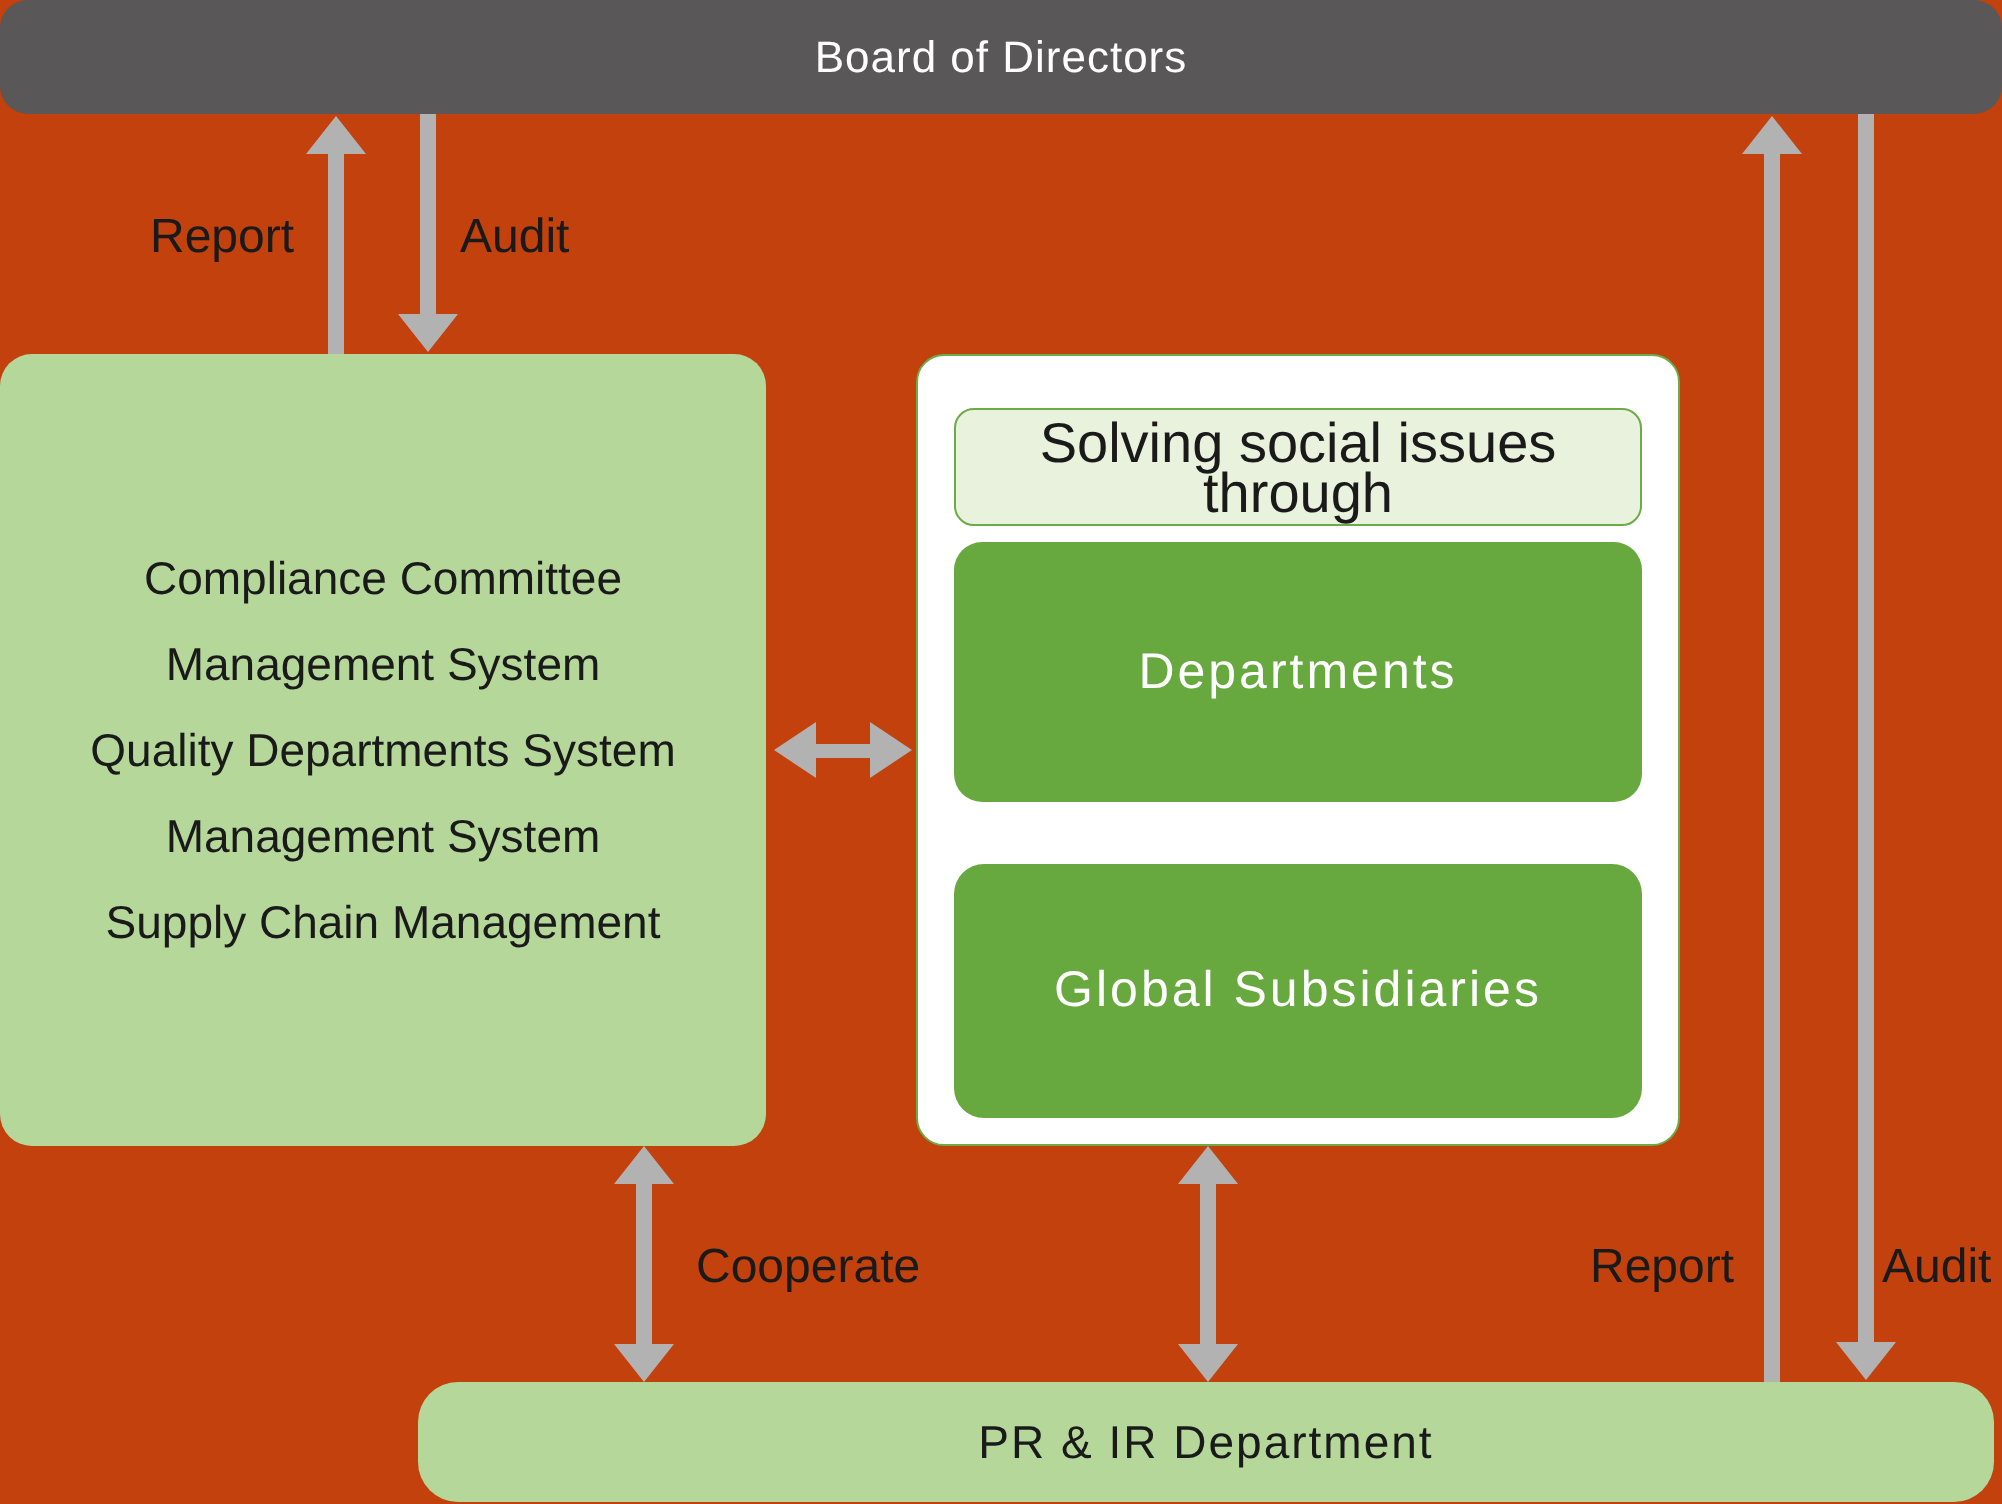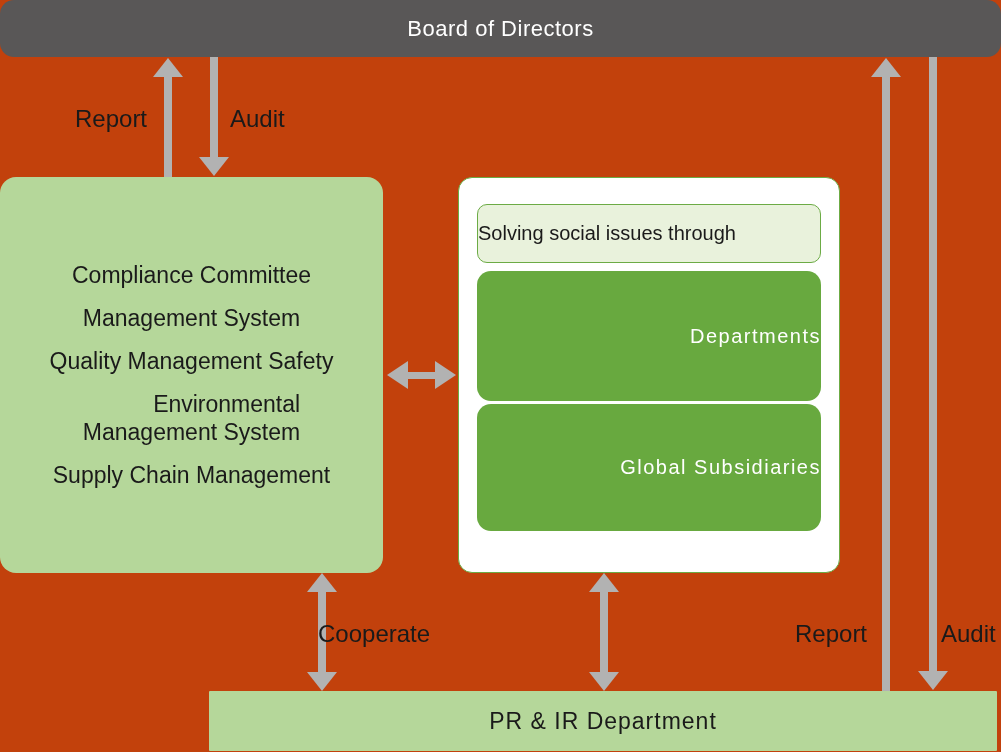--- a/index.html
+++ b/index.html
@@ -30,47 +30,47 @@
   .rightpanel {
     position:absolute; left:458px; top:177px; width:382px; height:396px;
     background:#fff; border:1.5px solid var(--border-green,#6cab45);
     border-radius:14px; box-sizing:border-box;
   }
   .solving {
     position:absolute; left:477px; top:204px; width:344px; height:59px;
     background:var(--pale-green,#e9f2dc); border:1.5px solid var(--border-green,#6cab45);
     border-radius:10px; box-sizing:border-box;
     display:flex; flex-direction:column; align-items:flex-start; justify-content:center;
-    font-size:20px; line-height:25px; color:var(--text-dark,#1a1a1a); text-align:center;
+    font-size:28px; line-height:25px; color:var(--text-dark,#1a1a1a); text-align:center;
   }
   .bigbox {
     position:absolute; left:477px; width:344px;
     background:var(--medium-green,#68a93f); border-radius:14px;
-    display:flex; align-items:center; justify-content:flex-end;
-    color:var(--text-white,#fff); font-size:20px; letter-spacing:1.5px;
+    display:flex; align-items:center; justify-content:center;
+    color:var(--text-white,#fff); font-size:25px; letter-spacing:1.5px;
   }
   #departments-box { top:271px; height:130px; }
-  #global-box      { top:404px; height:127px; }
+  #global-box      { top:432px; height:127px;border-radius:15px; }
 
   
   .bottombar {
     position:absolute; left:209px; top:691px; width:788px; height:60px;
-    background:var(--light-green,#b5d79a); border-radius:1px;
+    background:var(--light-green,#b5d79a); border-radius:20px;
     display:flex; align-items:center; justify-content:center;
     color:var(--text-dark,#1a1a1a); font-size:23px; letter-spacing:1px;
   }
 
   
   .lbl {
     position:absolute; font-size:24px; color:var(--text-dark,#1a1a1a);
     white-space:nowrap; line-height:28px;text-align:right;
   }
   #lbl-report-left { left:75px;  top:105px; }
   #lbl-audit-left  { left:230px; top:105px; }
-  #lbl-cooperate   { left:318px; top:620px; }
+  #lbl-cooperate   { left:348px; top:620px; }
   #lbl-report-right{ left:795px; top:620px; }
   #lbl-audit-right { left:941px; top:620px; }
 
   
   .v-arrow { position:absolute; width:32px; }
   .v-arrow .shaft {
     position:absolute; left:12px; width:8px; background:var(--arrow-gray,#b2b2b2);
   }
   .head { position:absolute; width:0; height:0; }
   .head.up   { top:0; left:1px;    border-left:15px solid transparent; border-right:15px solid transparent; border-bottom:19px solid var(--arrow-gray,#b2b2b2); }
@@ -116,24 +116,23 @@
   <span class="lbl" id="lbl-audit-left">Audit</span>
 
   <div class="leftbox">
     <div class="item">
       <span>Compliance Committee</span>
     </div>
     <div class="item">
       <span>Management System</span>
     </div>
     <div class="item">
-      <span>Quality Management Safety</span>
+      <span>Quality Departments System</span>
     </div>
     <div class="item">
-      <span>Environmental</span>
       <span>Management System</span>
     </div>
     <div class="item">
       <span>Supply Chain Management</span>
     </div>
   </div>
 
   <div class="h-arrow" id="arr-horizontal">
     <div class="head left"></div>
     <div class="shaft"></div>

